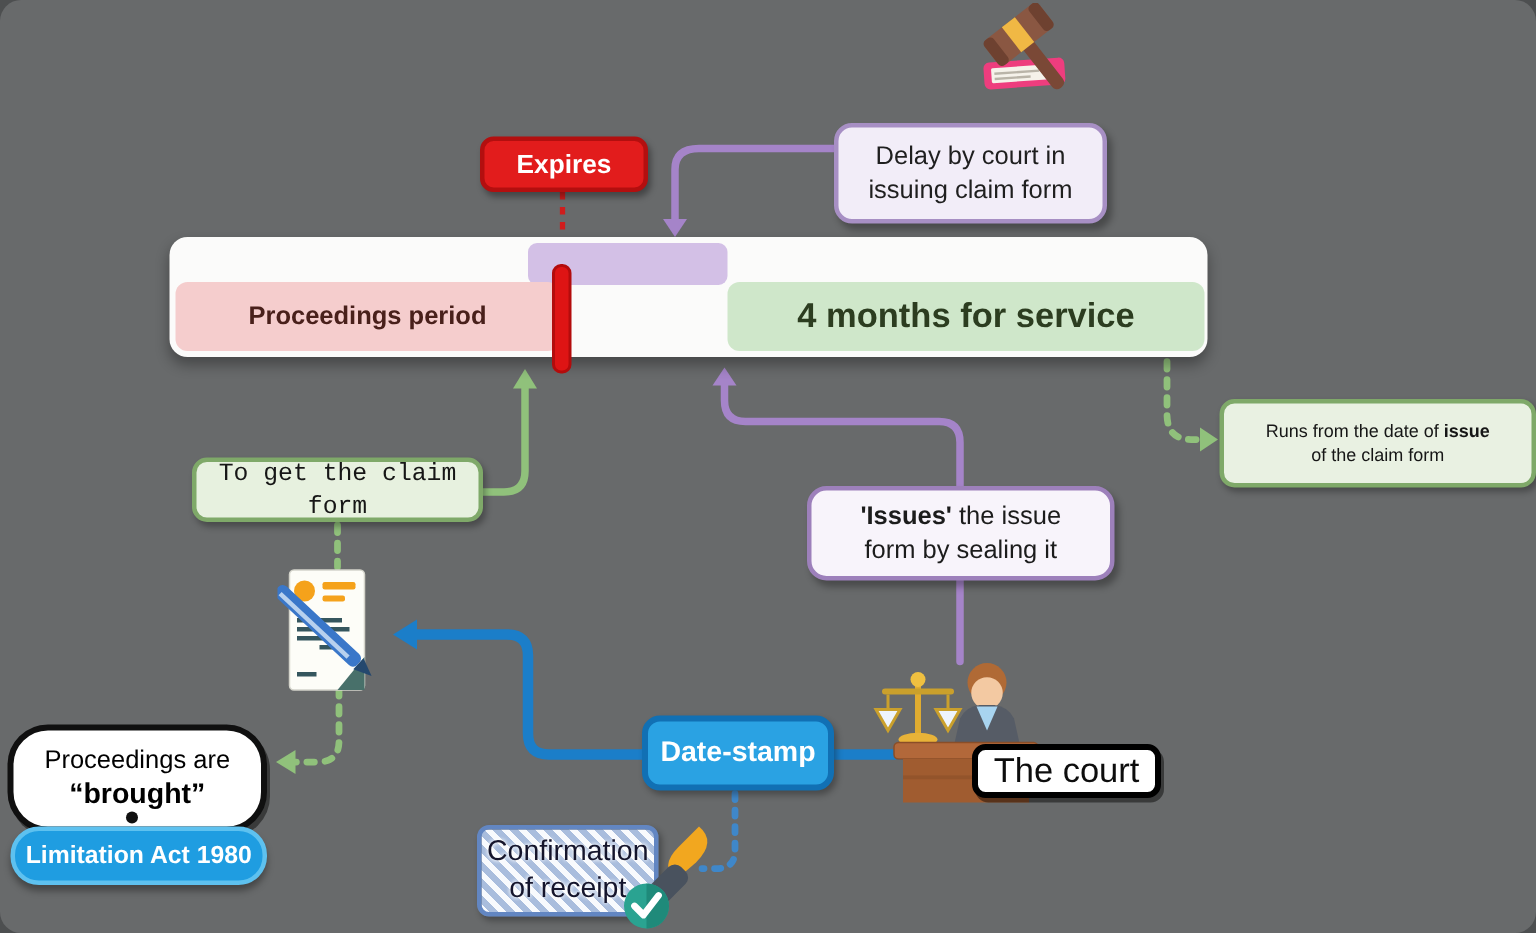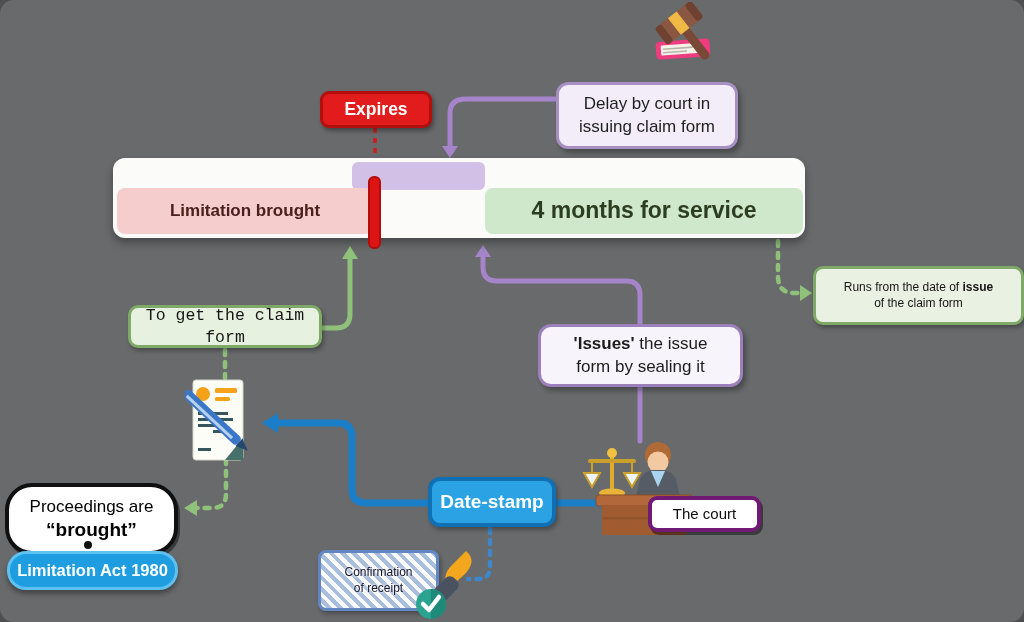--- a/index.html
+++ b/index.html
@@ -59,25 +59,25 @@
   .act{left:7px;top:551px;width:171px;height:39px;background:#1f9de1;
        border:3px solid #5ec1ef;border-radius:19px;color:#fff;font-weight:bold;
        font-size:16.5px;z-index:3;box-shadow:0 4px 5px rgba(0,0,0,.35);}
 
   .datestamp{left:428px;top:477px;width:128px;height:50px;background:#2aa2e3;
        border:4px solid #1170b4;border-radius:12px;color:#fff;font-weight:bold;
        font-size:19px;z-index:4;box-shadow:2px 3px 4px rgba(0,0,0,.3);}
 
   .confirm{left:318px;top:550px;width:121px;height:61px;
        background:repeating-linear-gradient(45deg,#f8fafd 0 4px,#a9bddd 4px 8px);
-       border:3px solid #6286c2;border-radius:8px;font-size:12px;color:#15152c;
+       border:3px solid #6286c2;border-radius:8px;font-size:19px;color:#15152c;
        z-index:2;text-shadow:0 0 3px #fff,0 0 3px #fff;box-shadow:2px 3px 4px rgba(0,0,0,.3);}
 
-  .court{left:648px;top:496px;width:113px;height:36px;background:#fff;
-       border:4px solid #701a75;border-radius:9px;font-size:15px;color:#0d0d0d;
+  .court{left:648px;top:496px;width:126px;height:36px;background:#fff;
+       border:4px solid #000000;border-radius:9px;font-size:23px;color:#0d0d0d;
        z-index:4;box-shadow:2px 3px 0 rgba(0,0,0,.45);}
 
   .icon{z-index:2;}
 </style>
 </head>
 <body>
 
 <div class="stage">
 
   <svg class="wires" width="1024" height="622">
@@ -103,21 +103,21 @@
 
     <path d="M604 503 H366 Q352 503 352 489 V437 Q352 423 338 423 H276" stroke="#1b7ec9" stroke-width="7" fill="none" stroke-linecap="round"></path>
     <polygon points="262,423 278,413 278,433" fill="#1b7ec9"></polygon>
 
     <path d="M490 529 V567 Q490 579 478 579 H468" stroke="#3f87c9" stroke-width="4.5" stroke-dasharray="4 7" stroke-linecap="round" fill="none"></path>
   </svg>
 
   <div class="abs bar"></div>
   <div class="abs seg-purple"></div>
   <div class="abs node seg-pink">
-    <span>Limitation brought</span>
+    <span>Proceedings period</span>
   </div>
   <div class="abs node seg-green">
     <span>4 months for service</span>
   </div>
   <div class="abs red-bar"></div>
 
   <div class="abs node expires">
     <span>Expires</span>
   </div>
 

